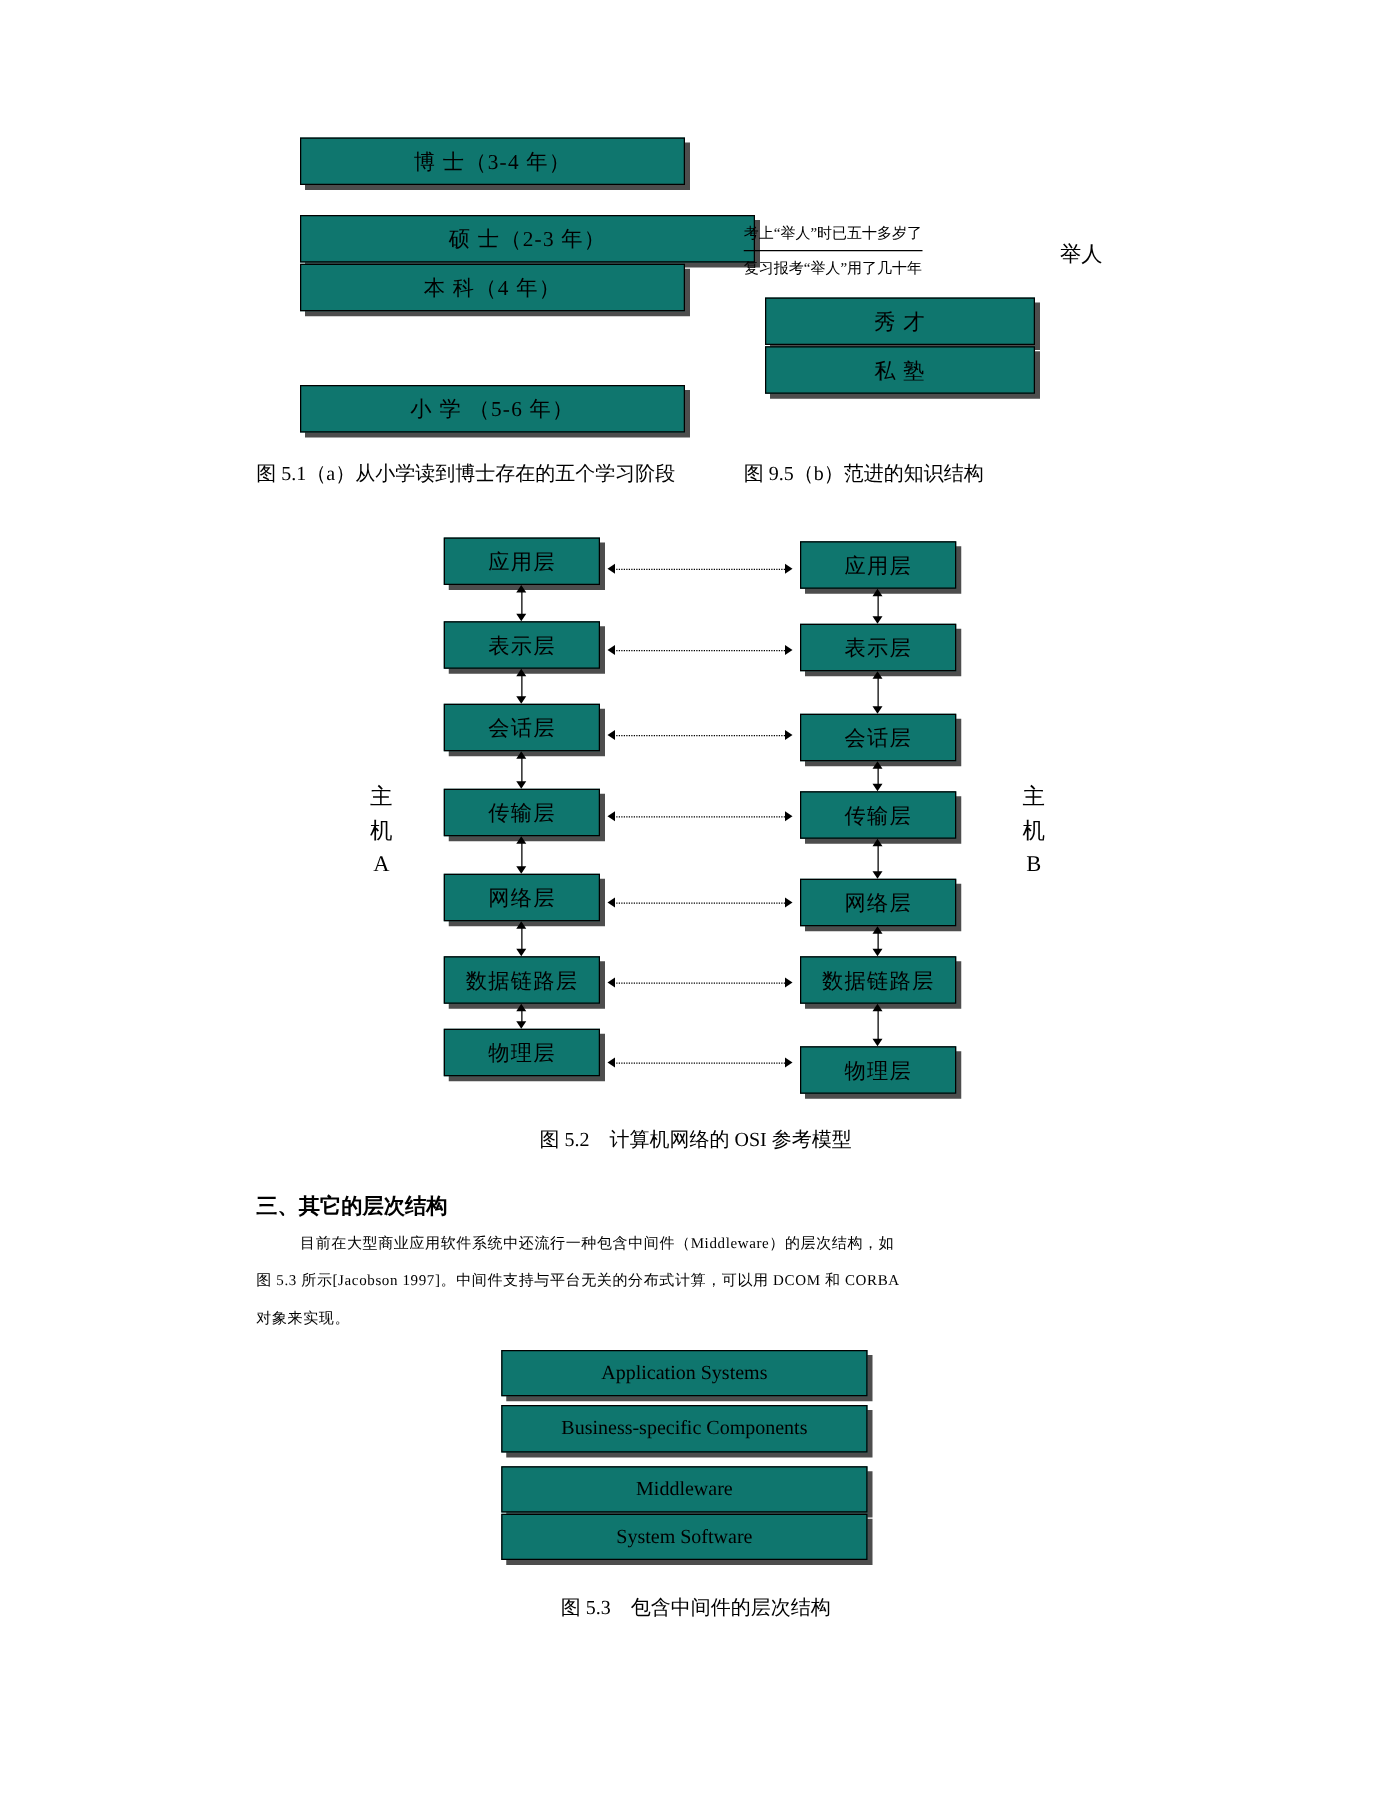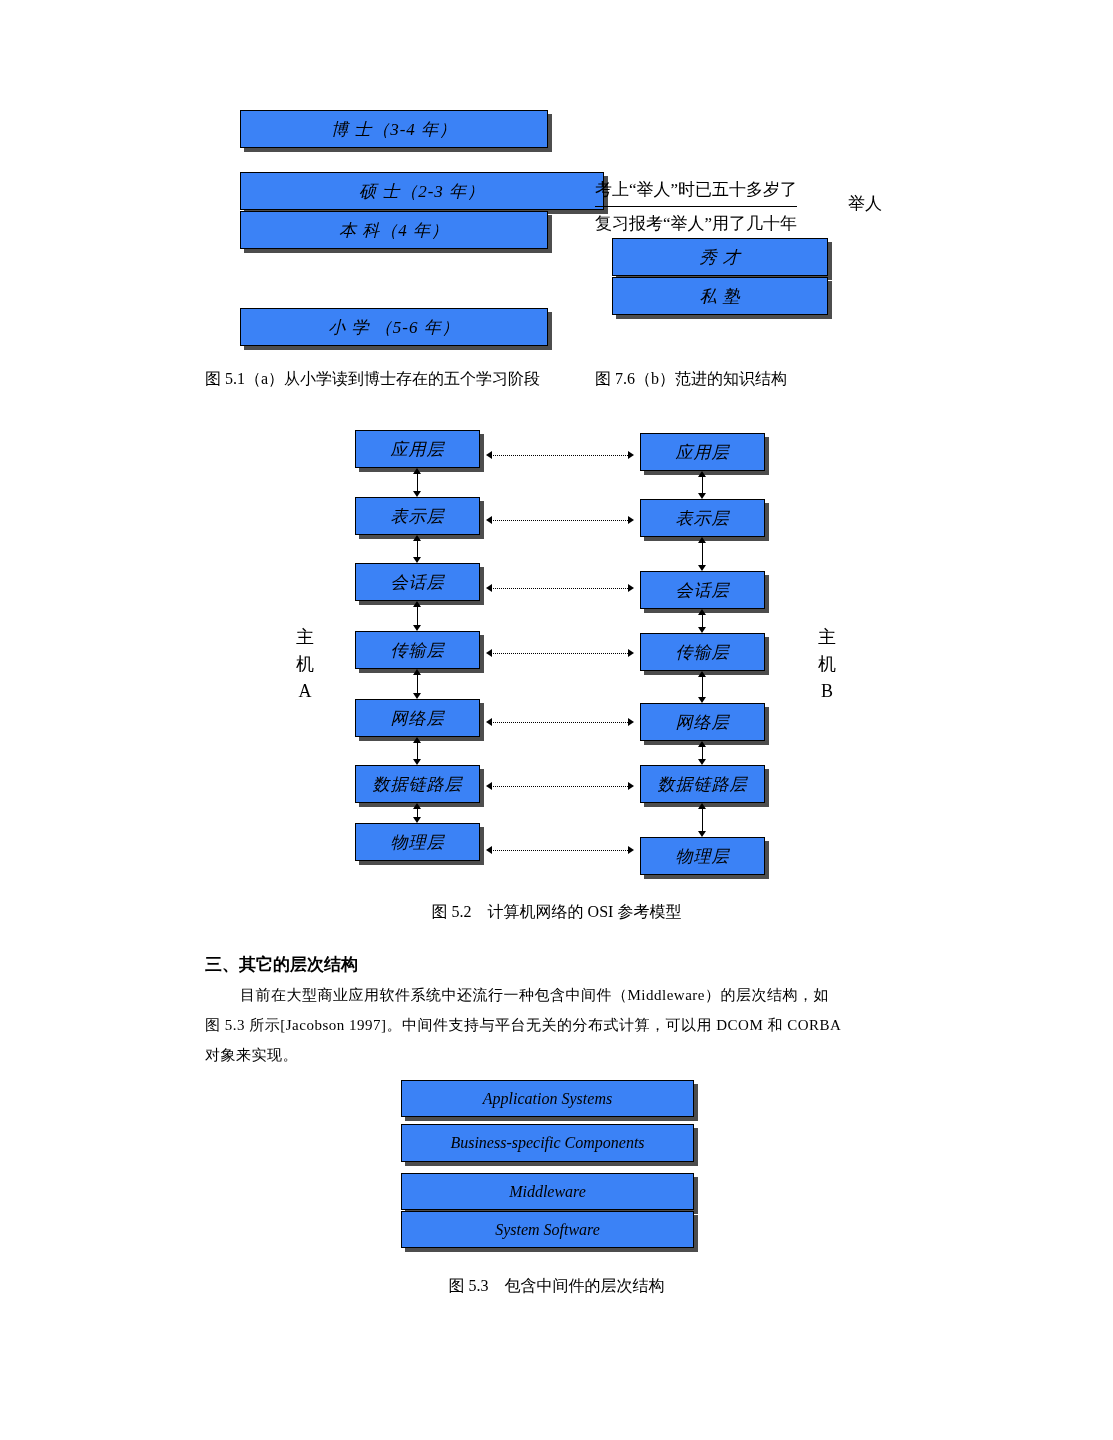--- a/index.html
+++ b/index.html
@@ -2,24 +2,24 @@
 <html><head>
 <meta charset="utf-8">
 <style>
   * { margin:0; padding:0; box-sizing:border-box; }
   html,body { background:#fff; }
   body { font-family:"Liberation Serif","DejaVu Serif",serif; color:#000; }
   .page { position:relative; width:1113px; height:1440px; background:#fff; overflow:hidden; margin:0 auto; }
 
   
   .box3d {
-    position:absolute; background:#3b82f6; border:1px solid #000;
+    position:absolute; background:#0f766e; border:1px solid #000;
     box-shadow:4px 4px 0 #4d4d4d;
     display:flex; align-items:center; justify-content:center;
-    font-size:17px; letter-spacing:1px;font-style:italic;
+    font-size:17px; letter-spacing:1px;
   }
   .box3d.en { font-size:16px; letter-spacing:0;justify-content:center; }
 
   .caption { position:absolute; font-size:16px; white-space:nowrap;font-family:Liberation Serif, serif; }
   .caption.center { left:0; width:1113px; text-align:center; }
 
   
   .varrow { position:absolute; width:8px; }
   .varrow .line { position:absolute; left:4px; top:2px; bottom:2px; width:1px; background:#000; }
   .varrow::before { content:""; position:absolute; top:0; left:0;
@@ -32,27 +32,27 @@
   .harrow .line { position:absolute; top:4px; left:4px; right:4px; height:0; border-top:1px dotted #000; }
   .harrow::before { content:""; position:absolute; left:0; top:0;
     border-top:4px solid transparent; border-bottom:4px solid transparent; border-right:6px solid #000; }
   .harrow::after { content:""; position:absolute; right:0; top:0;
     border-top:4px solid transparent; border-bottom:4px solid transparent; border-left:6px solid #000; }
 
   .host { position:absolute; width:26px; font-size:18px; text-align:center; }
   .host span { display:block; line-height:27px; }
 
   
-  .fraction { position:absolute; font-size:17px; white-space:nowrap; }
+  .fraction { position:absolute; font-size:12px; white-space:nowrap; }
   .fraction .top { padding-bottom:5px; border-bottom:1px solid #000; }
   .fraction .bottom { padding-top:5px; }
   .sidelabel { position:absolute; font-size:17px; white-space:nowrap; }
 
   .heading { position:absolute; font-size:17px; font-weight:bold; white-space:nowrap; }
-  .pline { position:absolute; left:205px; font-size:15px; white-space:nowrap; letter-spacing:0.5px; }
+  .pline { position:absolute; left:205px; font-size:12px; white-space:nowrap; letter-spacing:0.5px; }
 </style>
 </head>
 <body>
 
 <div class="page">
 
   <div class="box3d" style="left:240px;top:110px;width:308px;height:38px">
     <span>博 士（3-4 年）</span>
   </div>
   <div class="box3d" style="left:240px;top:172px;width:364px;height:38px">
@@ -70,21 +70,21 @@
     <div class="top">考上“举人”时已五十多岁了</div>
     <div class="bottom">复习报考“举人”用了几十年</div>
   </div>
   <div class="sidelabel" style="left:848px;top:192px">举人</div>
   <div class="box3d" style="left:612px;top:238px;width:216px;height:38px">
     <span>秀 才</span>
   </div>
   <div class="box3d" style="left:612px;top:277px;width:216px;height:38px">
     <span>私 塾</span>
   </div>
-  <div class="caption" style="left:595px;top:369px">图 7.6（b）范进的知识结构</div>
+  <div class="caption" style="left:595px;top:369px">图 9.5（b）范进的知识结构</div>
 
   <div class="box3d" style="left:355px;top:430px;width:125px;height:38px">
     <span>应用层</span>
   </div>
   <div class="box3d" style="left:355px;top:497px;width:125px;height:38px">
     <span>表示层</span>
   </div>
   <div class="box3d" style="left:355px;top:563px;width:125px;height:38px">
     <span>会话层</span>
   </div>

